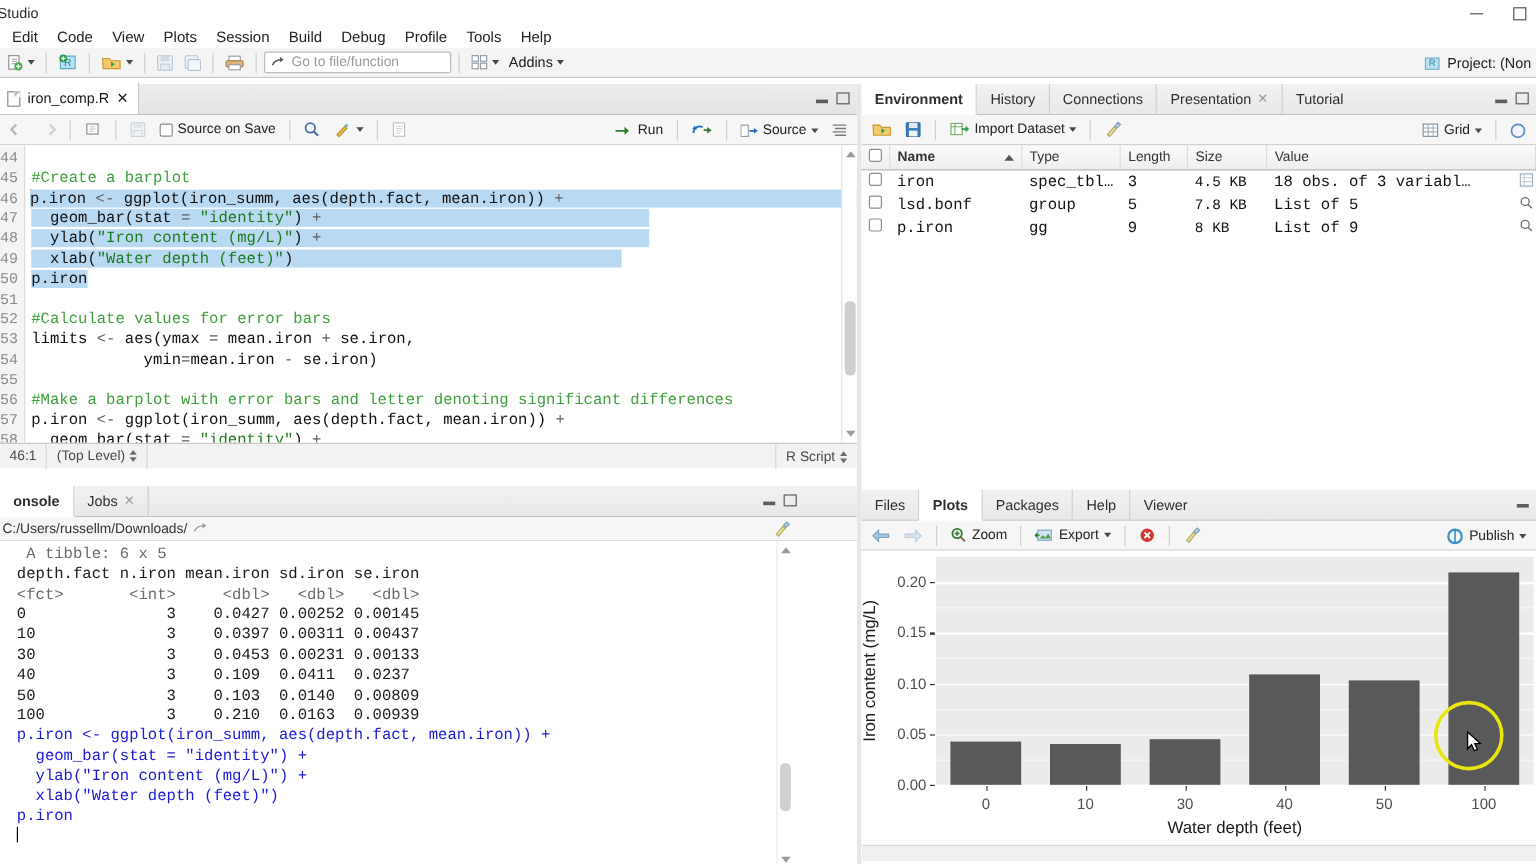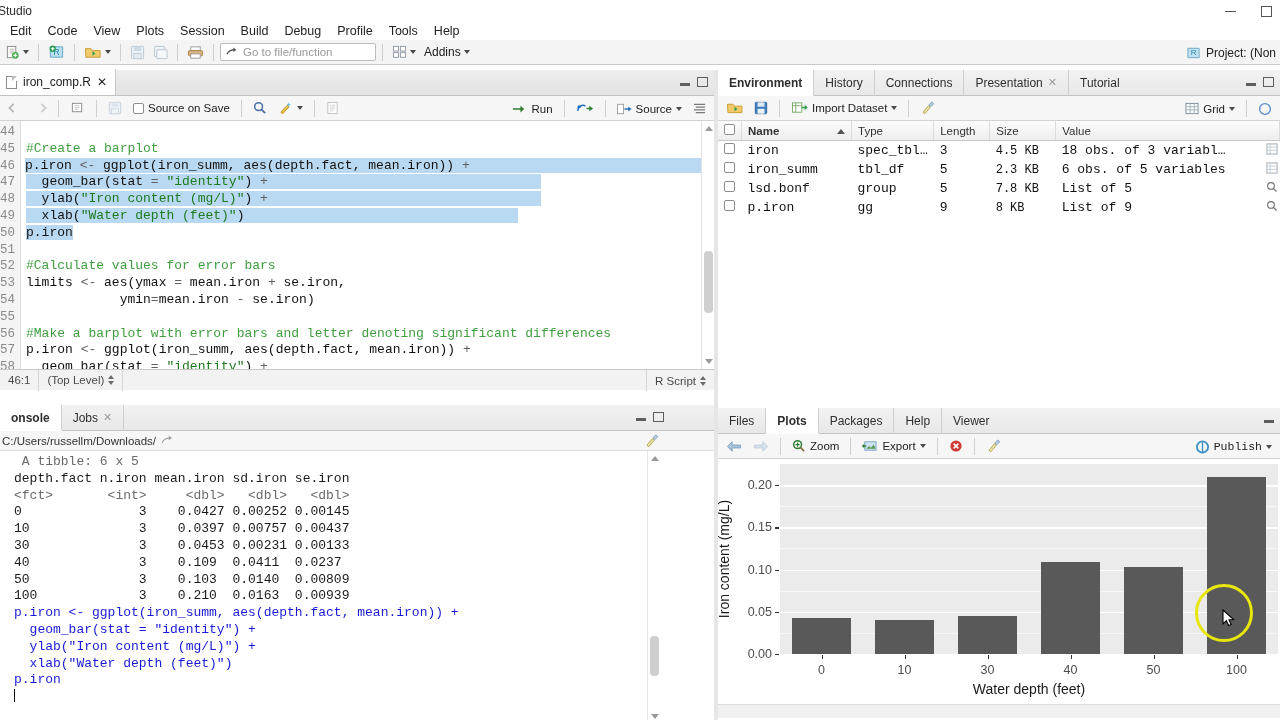--- a/index.html
+++ b/index.html
@@ -485,21 +485,21 @@
     <div class="console-body" id="console-body">
       <div style="position:absolute; right:54px; top:0; width:13px; height:100%; border-left:1px solid #e8e8e8;">
         <div class="scroll-arrow sa-up"></div>
         <div style="position:absolute; left:2px; top:185px; width:9px; height:40px; background:#cfcfcf; border-radius:4px;"></div>
         <div class="scroll-arrow sa-dn"></div>
       </div>
     <div class="cline out-muted"> A tibble: 6 x 5</div>
         <div class="cline">depth.fact n.iron mean.iron sd.iron se.iron</div>
         <div class="cline out-muted">&lt;fct&gt;       &lt;int&gt;     &lt;dbl&gt;   &lt;dbl&gt;   &lt;dbl&gt;</div>
         <div class="cline">0               3    0.0427 0.00252 0.00145</div>
-        <div class="cline">10              3    0.0397 0.00757 0.00437</div>
+        <div class="cline">10              3    0.0397 0.00311 0.00437</div>
         <div class="cline">30              3    0.0453 0.00231 0.00133</div>
         <div class="cline">40              3    0.109  0.0411  0.0237</div>
         <div class="cline">50              3    0.103  0.0140  0.00809</div>
         <div class="cline">100             3    0.210  0.0163  0.00939</div>
         <div class="cline cmd">p.iron &lt;- ggplot(iron_summ, aes(depth.fact, mean.iron)) +</div>
         <div class="cline cmd">  geom_bar(stat = "identity") +</div>
         <div class="cline cmd">  ylab("Iron content (mg/L)") +</div>
         <div class="cline cmd">  xlab("Water depth (feet)")</div>
         <div class="cline cmd">p.iron</div>
         <div class="cline"><span style="display:inline-block;width:1px;height:13px;background:#000;"></span></div>
@@ -596,31 +596,20 @@
         </tr>
       </thead>
       <tbody id="env-rows">
           <tr>
             <td><span class="chk"></span></td>
             <td>iron</td>
             <td>spec_tbl…</td>
             <td>3</td>
             <td style="font-size:12px;">4.5 KB</td>
             <td style="position: relative;"><span>18 obs. of 3 variabl…</span><span style="position: absolute; right: 2px; top: 2px;"><svg width="12" height="12" viewBox="0 0 13 13">
-                  <rect x="1" y="1" width="11" height="11" fill="#fff" stroke="#9aa8b4"></rect>
-                  <path d="M1 4.5h11M1 8h11M4.5 1v11" stroke="#c2ccd5"></path>
-                </svg></span></td>
-          </tr>
-          <tr>
-            <td><span class="chk"></span></td>
-            <td>iron_summ</td>
-            <td>tbl_df</td>
-            <td>5</td>
-            <td style="font-size:12px;">2.3 KB</td>
-            <td style="position: relative;"><span>6 obs. of 5 variables</span><span style="position: absolute; right: 2px; top: 2px;"><svg width="12" height="12" viewBox="0 0 13 13">
                   <rect x="1" y="1" width="11" height="11" fill="#fff" stroke="#9aa8b4"></rect>
                   <path d="M1 4.5h11M1 8h11M4.5 1v11" stroke="#c2ccd5"></path>
                 </svg></span></td>
           </tr>
           <tr>
             <td><span class="chk"></span></td>
             <td>lsd.bonf</td>
             <td>group</td>
             <td>5</td>
             <td style="font-size:12px;">7.8 KB</td>
@@ -704,21 +693,21 @@
             <path d="M5 5l5 5M10 5l-5 5" stroke="#fff" stroke-width="1.7"></path>
           </svg>
       </div>
       <div class="tb-sep"></div>
       <div class="ptb-btn">
         <svg width="16" height="14" viewBox="0 0 17 15">
             <path d="M3 12l6-7 2 1.7-6 7z" fill="#e8dfa0" stroke="#b3a85e"></path>
             <path d="M9.5 4.2l3-3.2 2.2 2-3.2 3z" fill="#b8cfe0" stroke="#7fa0b8"></path>
           </svg>
       </div>
-      <div style="position:absolute; right:4px; top:0; height:25px; display:flex; align-items:center; gap:3px;font-family:Liberation Mono, monospace;">
+      <div style="position:absolute; right:4px; top:0; height:25px; display:flex; align-items:center; gap:3px;">
         <div class="ptb-btn">
           <svg width="15" height="14" viewBox="0 0 16 15">
               <circle cx="8" cy="7.5" r="6" fill="none" stroke="#3d93c9" stroke-width="2"></circle>
               <path d="M8 1.5v12" stroke="#3d93c9" stroke-width="1.5"></path>
             </svg>
           <span>Publish</span>
           <span class="caret"></span>
         </div>
       </div>
     </div>

